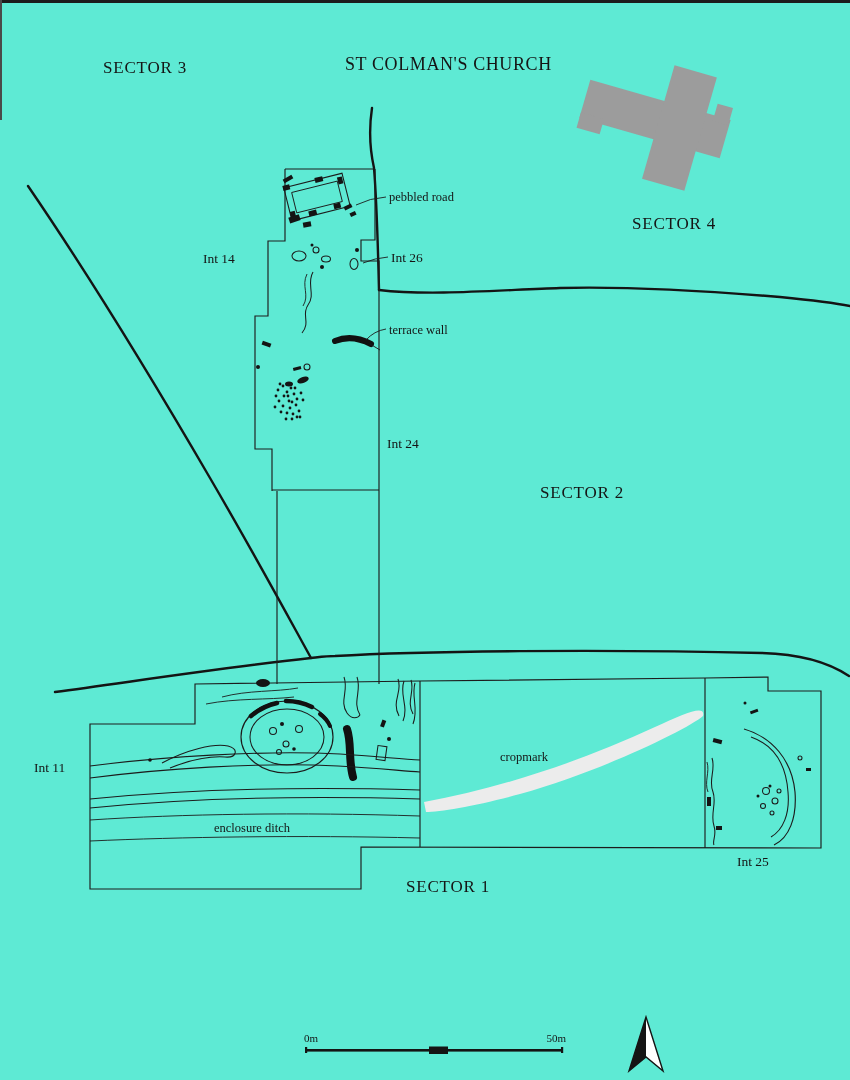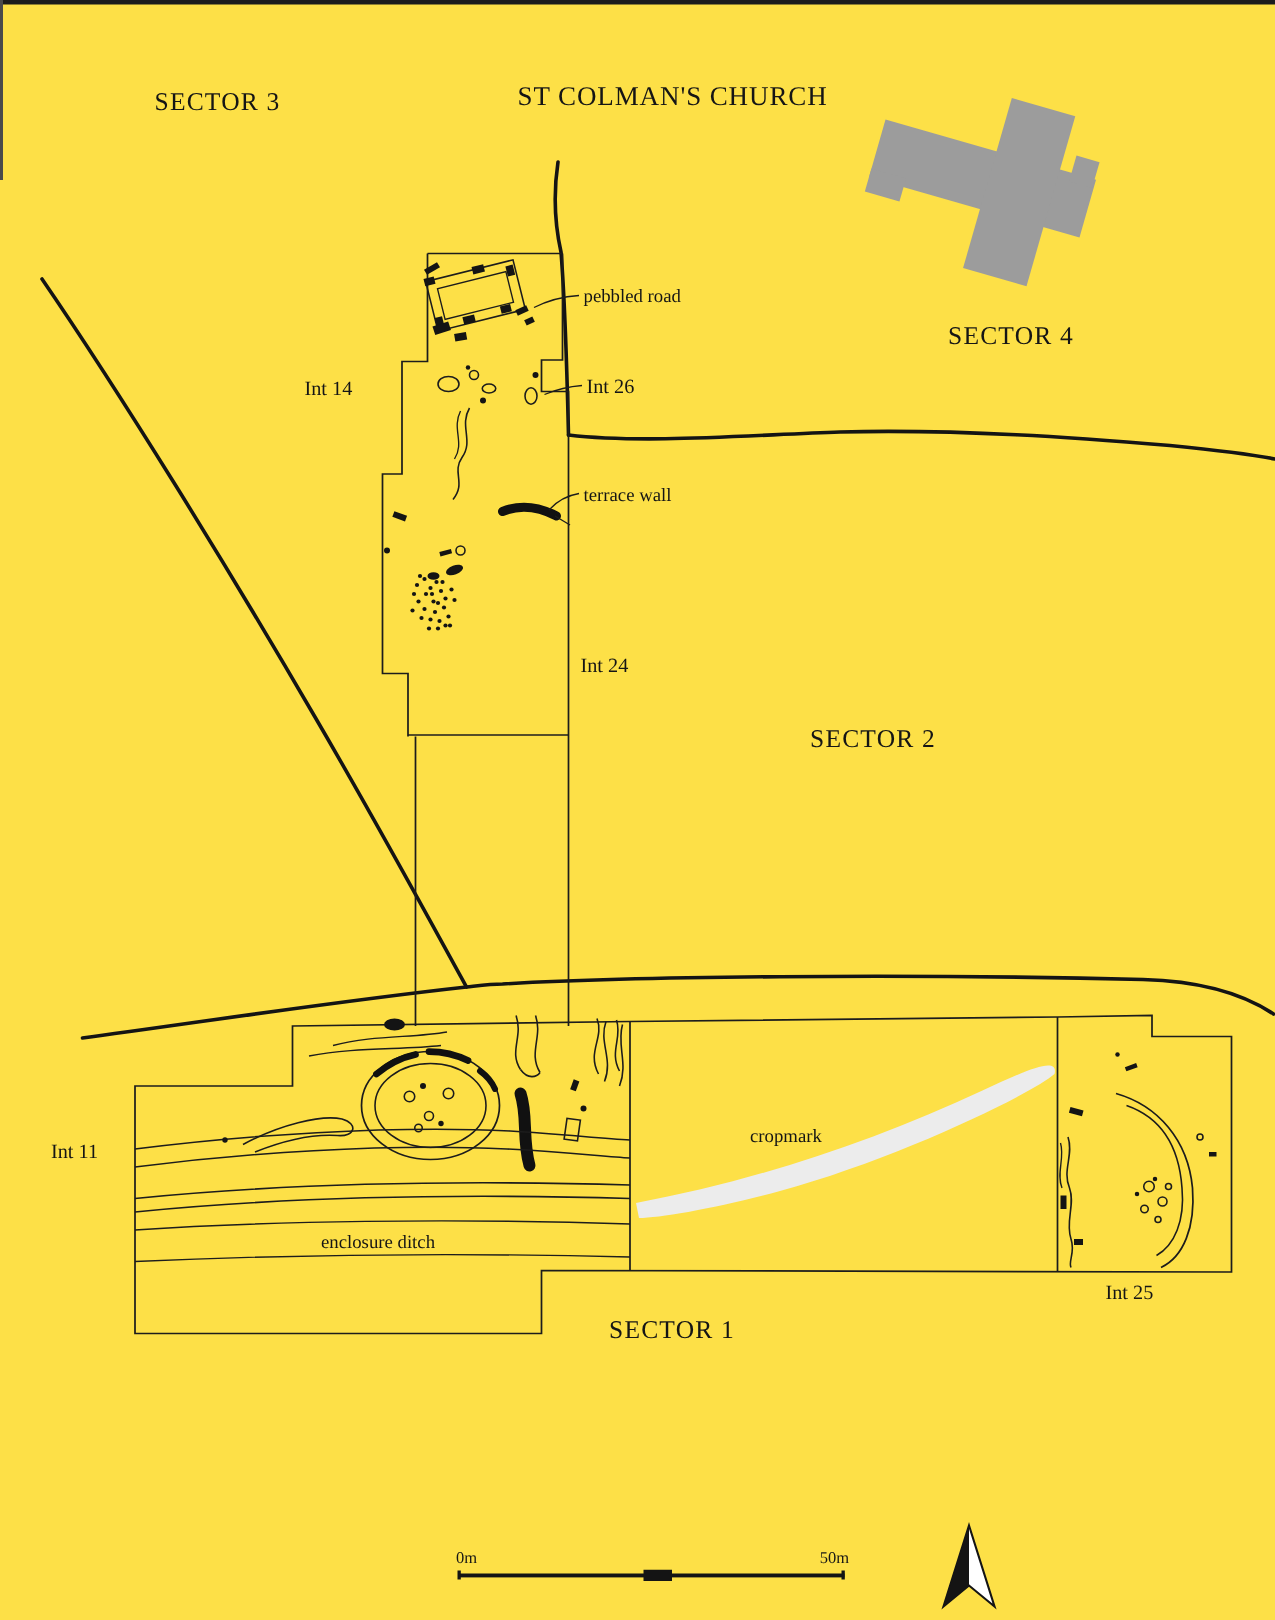--- a/index.html
+++ b/index.html
@@ -1,16 +1,16 @@
 <!DOCTYPE html>
 <html><head>
 <meta charset="utf-8">
 <style>
   html,body{margin:0;padding:0;background:#e8e8e8;}
-  .page{width:850px;height:1080px;background:#fde047;position:relative;overflow:hidden;margin:0 auto;}
+  .page{width:850px;height:1080px;background:#5eead4;position:relative;overflow:hidden;margin:0 auto;}
   svg{display:block;}
   .bnd{stroke:#141414;stroke-width:2.4;fill:none;stroke-linecap:round;}
   .tr{stroke:#1c1c1c;stroke-width:1.15;fill:none;}
   .ft{stroke:#1c1c1c;stroke-width:1.05;fill:none;}
   .ft2{stroke:#1c1c1c;stroke-width:0.9;fill:none;}
   .fb{fill:#141414;stroke:none;}
   .thickft{stroke:#111;fill:none;stroke-linecap:round;}
   .ldr{stroke:#1c1c1c;stroke-width:0.9;fill:none;}
   text{font-family:"Liberation Serif",serif;fill:#151515;}
   .caps{font-size:17px;letter-spacing:0.8px;}

